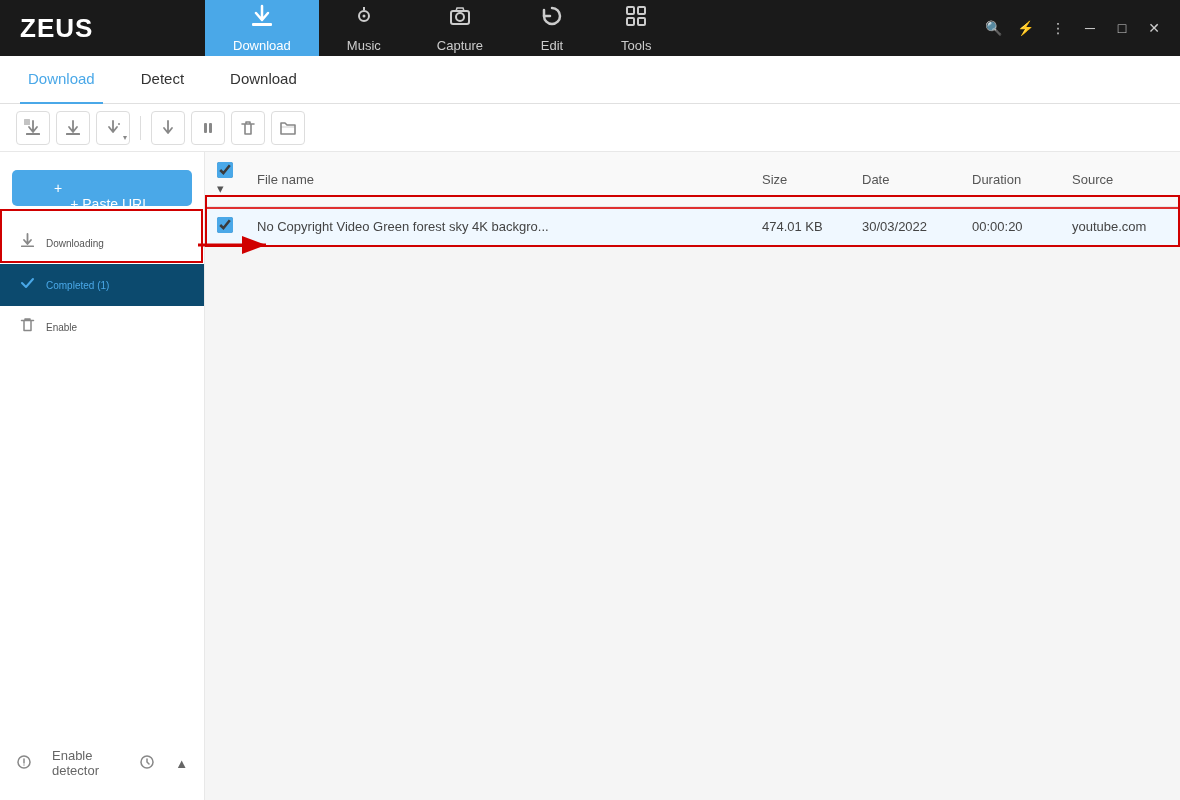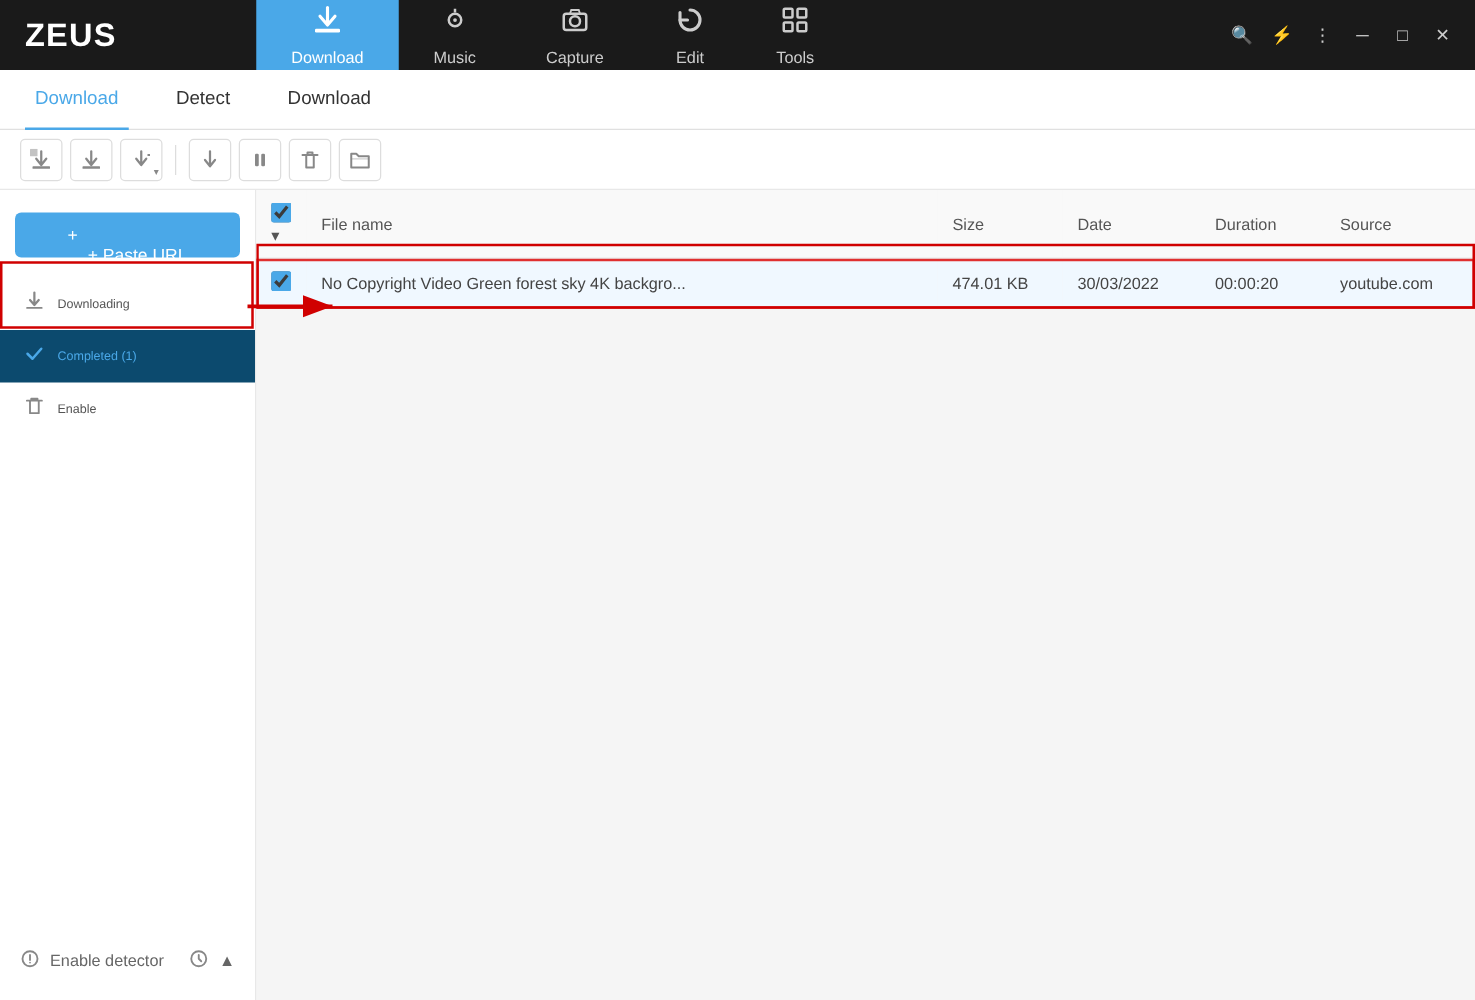--- a/index.html
+++ b/index.html
@@ -139,21 +139,21 @@
       color: #4aa8e8;
       background: #0c4a6e;
       border-left: 3px solid transparent;
     }
     .sidebar-item-icon { font-size: 17px; color: #888; }
     .sidebar-item.active .sidebar-item-icon { color: #4aa8e8; }
     .sidebar-bottom { padding-bottom: 12px; }
     .enable-detector {
       display: flex;
       align-items: center;
-      gap: 8px;
+      gap: 20px;
       padding: 10px 16px;
       font-size: 13px;
       color: #666;
       cursor: pointer;
     }
 
     
     .toolbar-row {
       background: white;
       border-bottom: 1px solid #e8e8e8;

